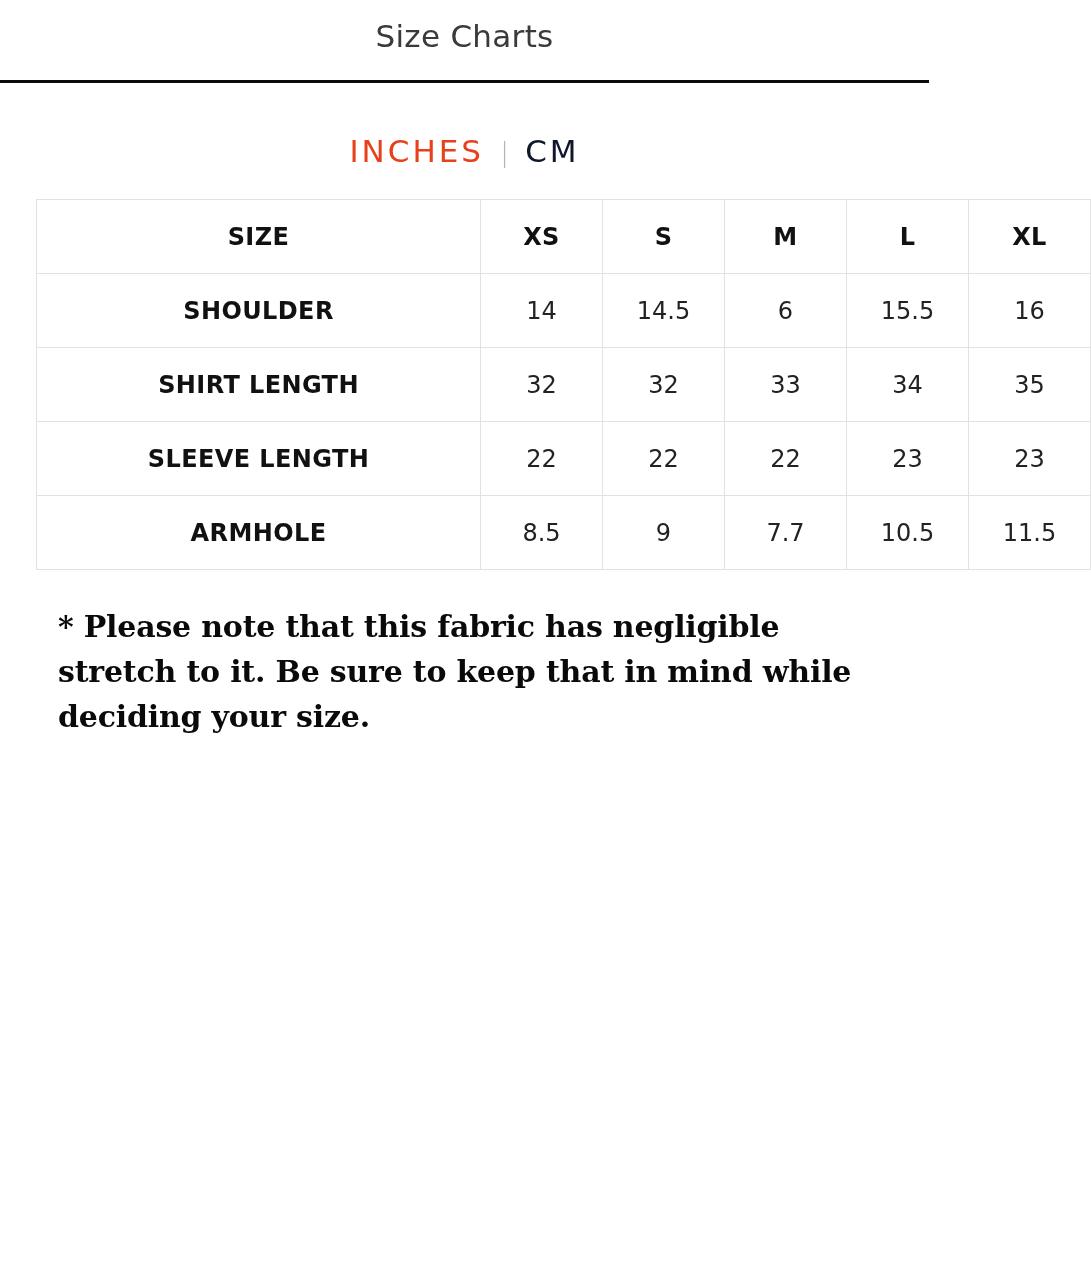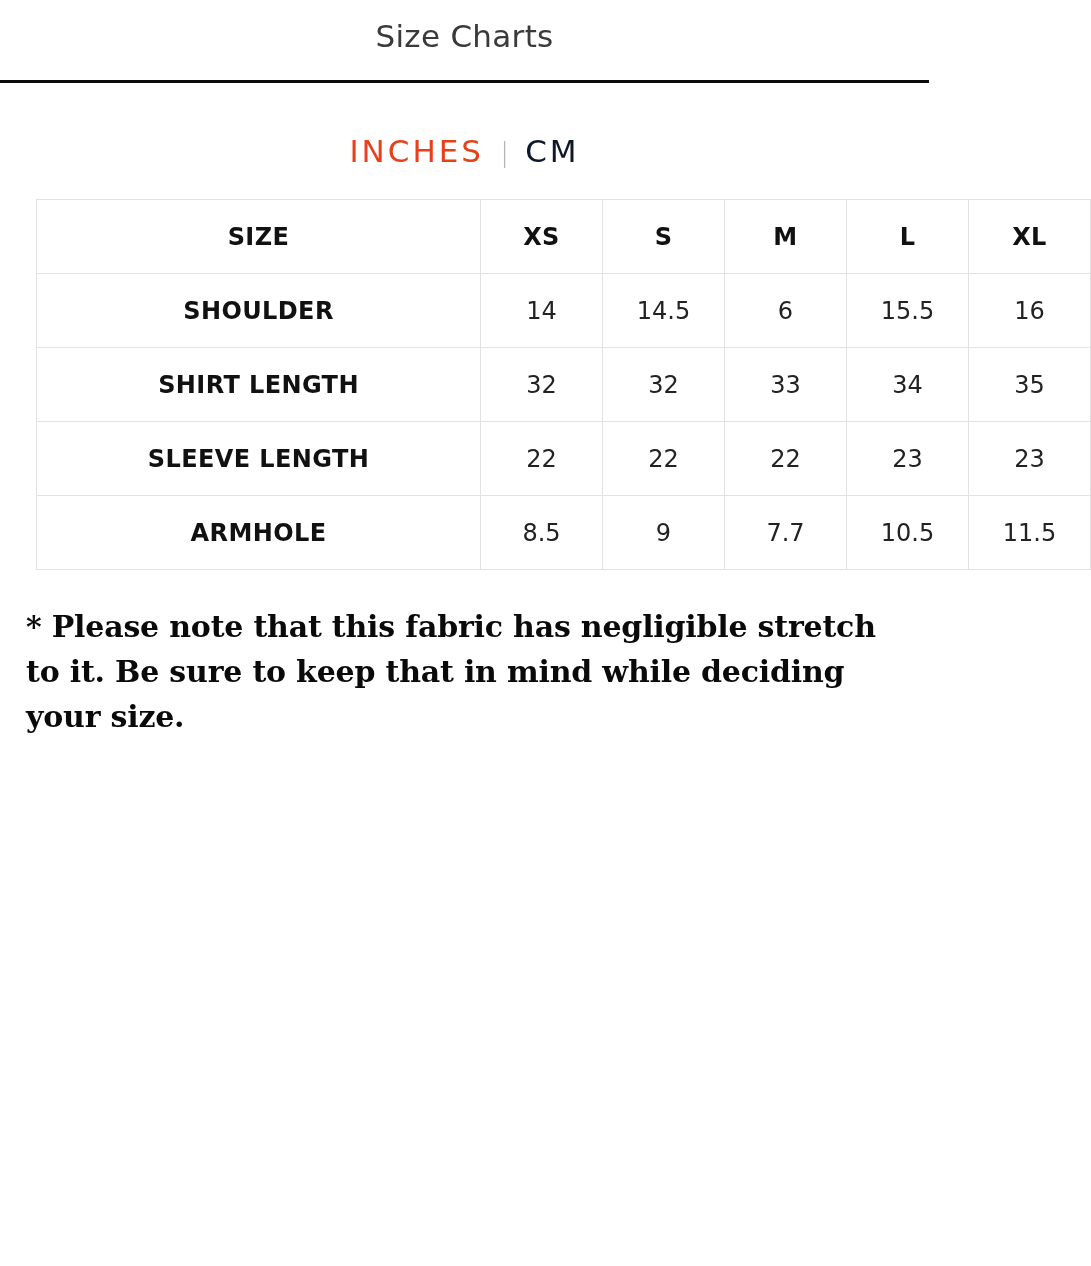--- a/index.html
+++ b/index.html
@@ -87,20 +87,21 @@
   table.size-table td.val {
     font-weight: 400;
     font-size: 24px;
     color: #222;
   }
   table.size-table col.measure { width: 444px; }
   table.size-table col.sizecol { width: 122px; }
   .notes {
     padding: 34px 26px 30px 26px;
     box-sizing: border-box;
+    margin-left: 32px;
   }
   .note {
     font-family: "DejaVu Serif", serif;
     font-weight: 700;
     font-size: 30px;
     line-height: 1.5;
     color: #0a0a0a;
     margin: 0 0 36px 0;
     letter-spacing: -0.2px;
   }

